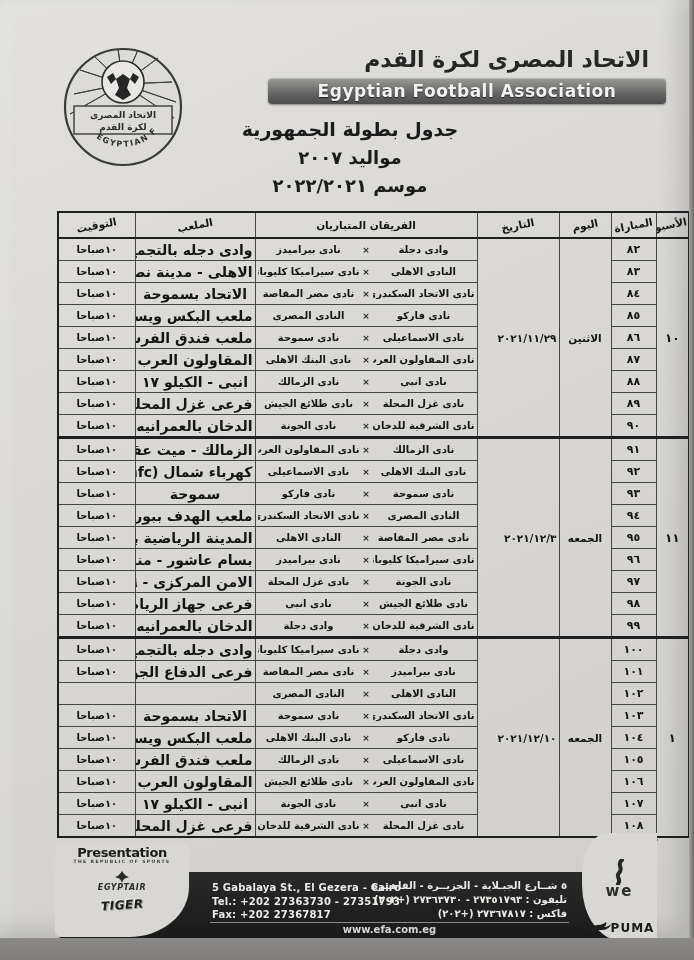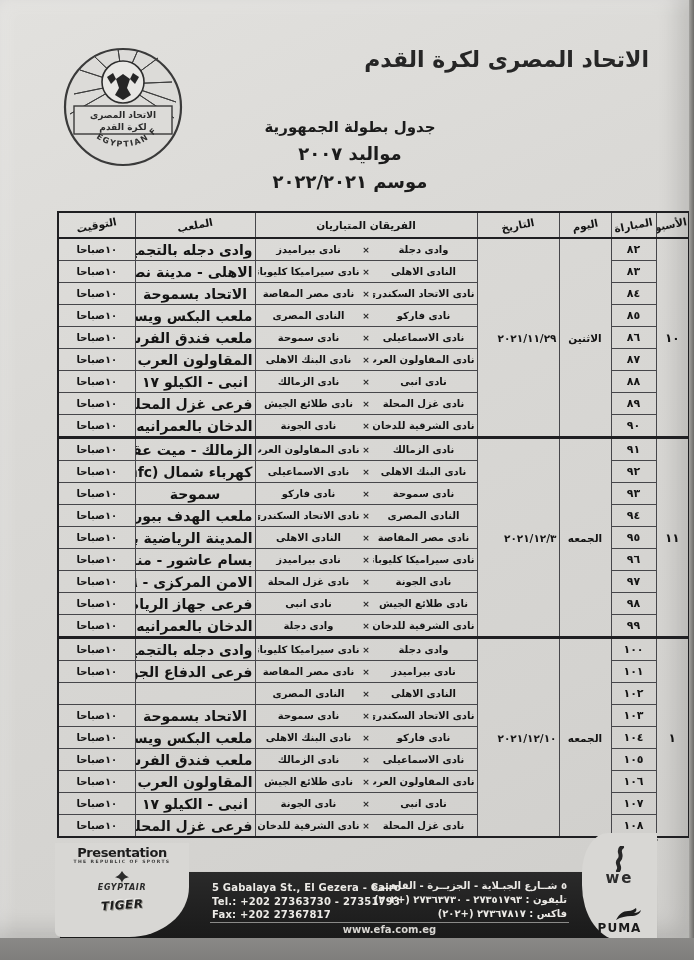--- a/index.html
+++ b/index.html
@@ -25,21 +25,21 @@
     border-radius:4px;box-shadow:0 1px 2px rgba(0,0,0,.4), inset 0 1px 1px rgba(255,255,255,.35);
     display:flex;align-items:center;justify-content:center;
   }
   .brand-bar span{color:#f2f2f0;font-size:17px;font-weight:bold;letter-spacing:.5px;text-shadow:0 1px 1px #222;}
   .efa-logo{position:absolute;left:60px;top:44px;}
   
   .doc-titles{
     position:absolute;top:118px;left:130px;width:440px;text-align:center;direction:rtl;
     color:#1b1b1b;font-weight:bold;
   }
-  .doc-titles .t1{font-size:15px;margin-bottom:7px;}
+  .doc-titles .t1{font-size:19px;margin-bottom:7px;}
   .doc-titles .t2{font-size:18px;margin-bottom:7px;}
   .doc-titles .t3{font-size:18px;}
   
   table.schedule{
     position:absolute;left:57px;top:211px;width:631px;
     border-collapse:collapse;table-layout:fixed;direction:rtl;
     border:2px solid #1f1f22;
     font-weight:bold;color:#141414;
   }
   .schedule th,.schedule td{
@@ -86,21 +86,21 @@
     display:flex;flex-direction:column;align-items:center;justify-content:flex-end;padding-bottom:6px;gap:16px;
   }
   .sp-presentation{font-size:13px;font-weight:bold;color:#1d1d1d;letter-spacing:-.4px;}
   .sp-tagline{font-size:4.5px;font-weight:bold;color:#3a3a3a;letter-spacing:1.4px;margin-top:-1px;}
   .sp-egyptair{margin-top:7px;display:flex;flex-direction:column;align-items:center;color:#2b2b2b;}
   .sp-egyptair .word{font-size:8px;font-weight:bold;font-style:italic;letter-spacing:.6px;}
   .sp-tiger{margin-top:6px;font-size:12px;font-weight:bold;font-style:italic;color:#1c1c1c;
     text-shadow:1px 1px 0 #97968f, -1px -1px 0 #efeeea;transform:rotate(-4deg);letter-spacing:.5px;}
   .sp-we{display:flex;flex-direction:column;align-items:center;color:#2c2c2c;}
   .sp-we .word{font-size:15px;font-weight:bold;letter-spacing:2px;line-height:12px;}
-  .sp-puma{margin-top:8px;display:flex;flex-direction:column;align-items:flex-end;color:#1a1a1a;}
+  .sp-puma{margin-top:8px;display:flex;flex-direction:row;align-items:flex-end;color:#1a1a1a;}
   .sp-puma .word{font-size:12px;font-weight:bold;letter-spacing:1px;}
   .hand-mark{position:absolute;left:588px;top:838px;}
   .photo-bottom{position:absolute;left:0;top:938px;width:694px;height:22px;
     background:linear-gradient(to bottom,#8a8987,#7f7e7c);}
   .photo-right{position:absolute;left:689px;top:0;width:5px;height:938px;
     background:linear-gradient(to right,#a5a4a1,#6c6b69);}
 </style>
 </head>
 <body>
 
@@ -125,20 +125,23 @@
     <rect x="14" y="62" width="98" height="28" fill="#dcdbd8" stroke="#3a3a3a" stroke-width="1.4"></rect>
     <text x="63" y="74" text-anchor="middle" font-size="9" font-weight="bold" fill="#2b2b2b">الاتحاد المصرى</text>
     <text x="63" y="86" text-anchor="middle" font-size="9" font-weight="bold" fill="#2b2b2b">لكرة القدم</text>
     <path id="arcPath" d="M28 86 A45 45 0 0 0 98 86" fill="none"></path>
     <text font-size="8" font-weight="bold" fill="#2e2e2e" letter-spacing="1.5">
       <textPath href="#arcPath" startOffset="14%">EGYPTIAN FA</textPath>
     </text>
   </svg>
 
   <div class="brand-title-ar">الاتحاد المصرى لكرة القدم</div>
+  <div class="brand-bar">
+    <span>Egyptian Football Association</span>
+  </div>
 
   <div class="doc-titles">
     <div class="t1">جدول بطولة الجمهورية</div>
     <div class="t2">مواليد ٢٠٠٧</div>
     <div class="t3">موسم ٢٠٢٢/٢٠٢١</div>
   </div>
 
   <table class="schedule">
     <colgroup>
       <col style="width:33px">

